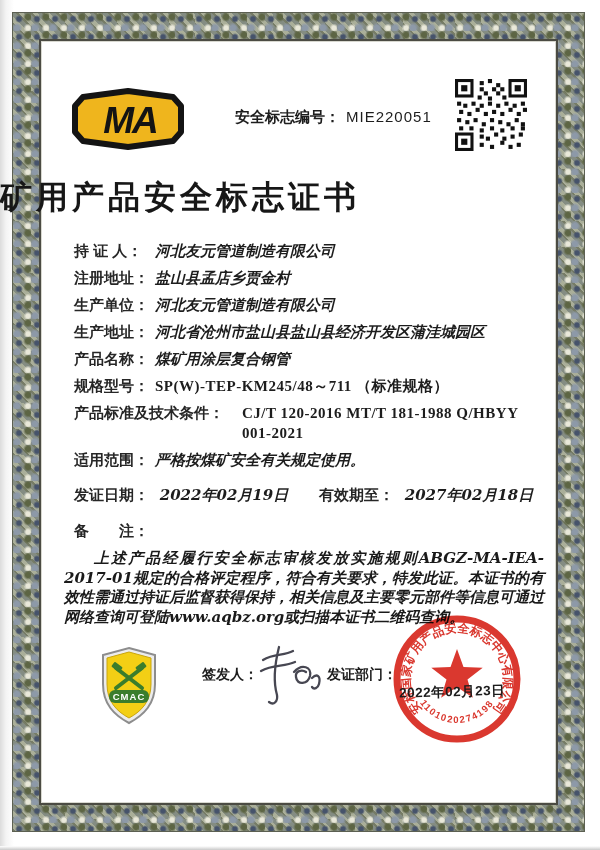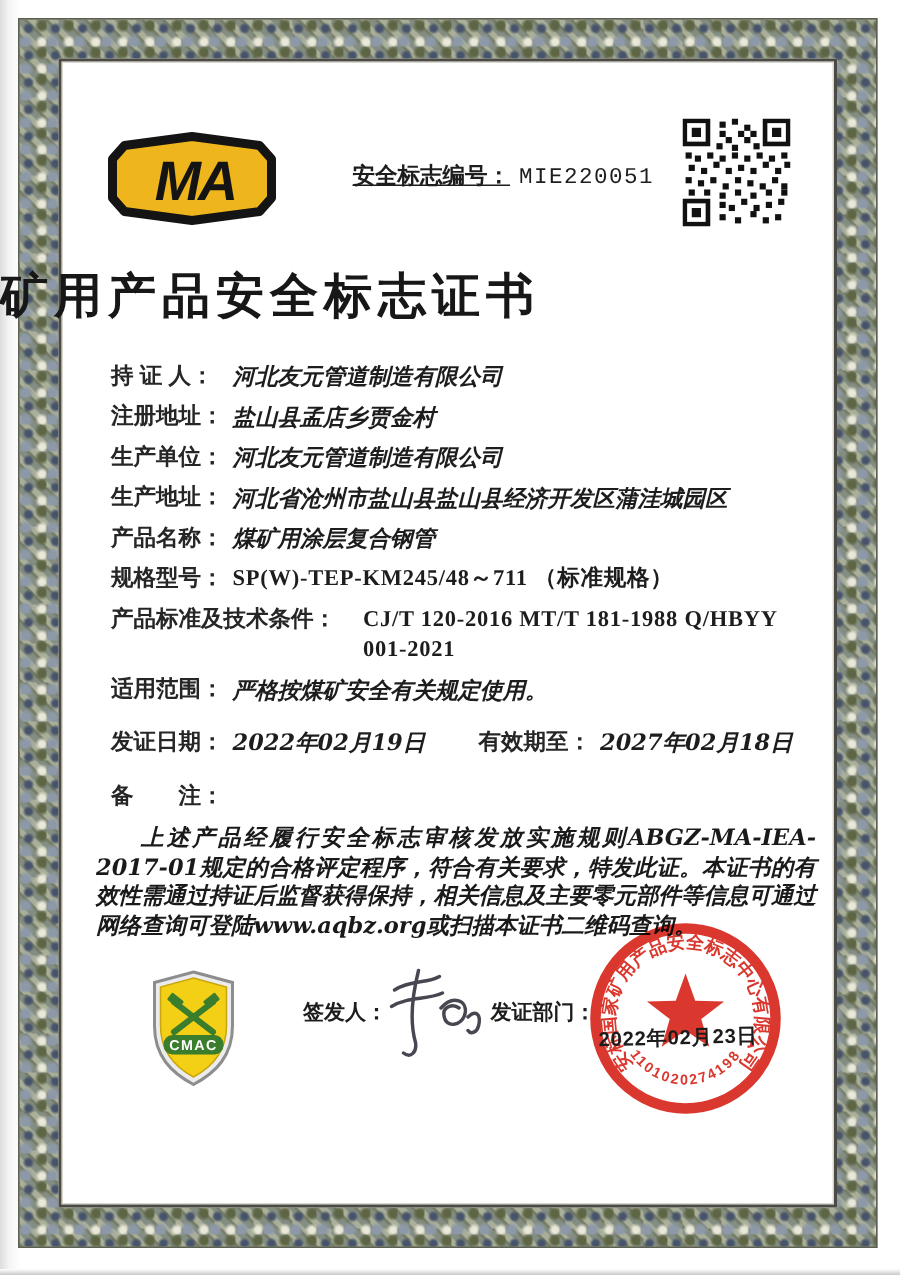--- a/index.html
+++ b/index.html
@@ -23,33 +23,33 @@
       repeating-linear-gradient(45deg, rgba(52,58,40,.30) 0 2px, rgba(222,224,206,.30) 2px 6px, rgba(96,110,130,.30) 6px 10px);
     background-size:18px 18px,18px 18px,18px 18px,18px 18px,26px 26px;
   }
   .inner{
     position:absolute;left:26px;top:26px;right:26px;bottom:26px;
     background:#ffffff;border:2px solid #4b4b43;
     box-shadow:inset 0 0 0 1px #d8d8d0;
   }
   .abs{position:absolute;}
   .certno{left:235px;top:108px;font-size:15px;white-space:nowrap;}
-  .certno .lbl{font-weight:700;text-decoration:underline;}
-  .certno .val{font-family:Liberation Mono, monospace;letter-spacing:1px;margin-left:6px;}
+  .certno .lbl{font-weight:700;}
+  .certno .val{font-family:Liberation Sans, sans-serif;letter-spacing:1px;margin-left:6px;}
   .title{left:0;right:0;top:176px;
     font-family:"Liberation Serif","DejaVu Serif",serif;
     font-weight:900;font-size:32px;letter-spacing:4px;color:#171717;}
   .fields{left:74px;top:241px;width:474px;font-size:15px;}
   .row{display:flex;align-items:flex-start;line-height:20px;margin-bottom:7px;}
   .row .label{flex:0 0 auto;min-width:77px;font-weight:700;color:#262626;white-space:nowrap;}
   .row .value{margin-left:4px;font-weight:700;}
   .kai{font-family:"DejaVu Serif","Liberation Serif",serif;font-style:italic;}
   .mono{font-family:Liberation Serif, serif;letter-spacing:.5px;}
   .daterow{margin-top:15px;}
-  .daterow .value{width:138px;}
+  .daterow .value{width:138px;text-align:center;}
   .daterow .label2{margin-left:26px;}
   .remarkrow{margin-top:16px;}
   .statement{left:64px;top:549px;width:480px;font-size:15px;line-height:19.5px;
     font-weight:700;text-align:justify;text-indent:2em;
     font-family:"DejaVu Serif","Liberation Serif",serif;font-style:italic;color:#1a1a1a;}
   .signer{left:202px;top:666px;font-size:14px;font-weight:700;}
   .dept{left:327px;top:666px;font-size:14px;font-weight:700;}
   .seal{left:391px;top:613px;width:132px;height:132px;mix-blend-mode:multiply;}
   .sealdate{left:399px;top:683px;width:120px;font-size:13.5px;font-weight:700;
     color:#1c1c1c;white-space:nowrap;transform:rotate(-1.5deg);letter-spacing:.5px;}

